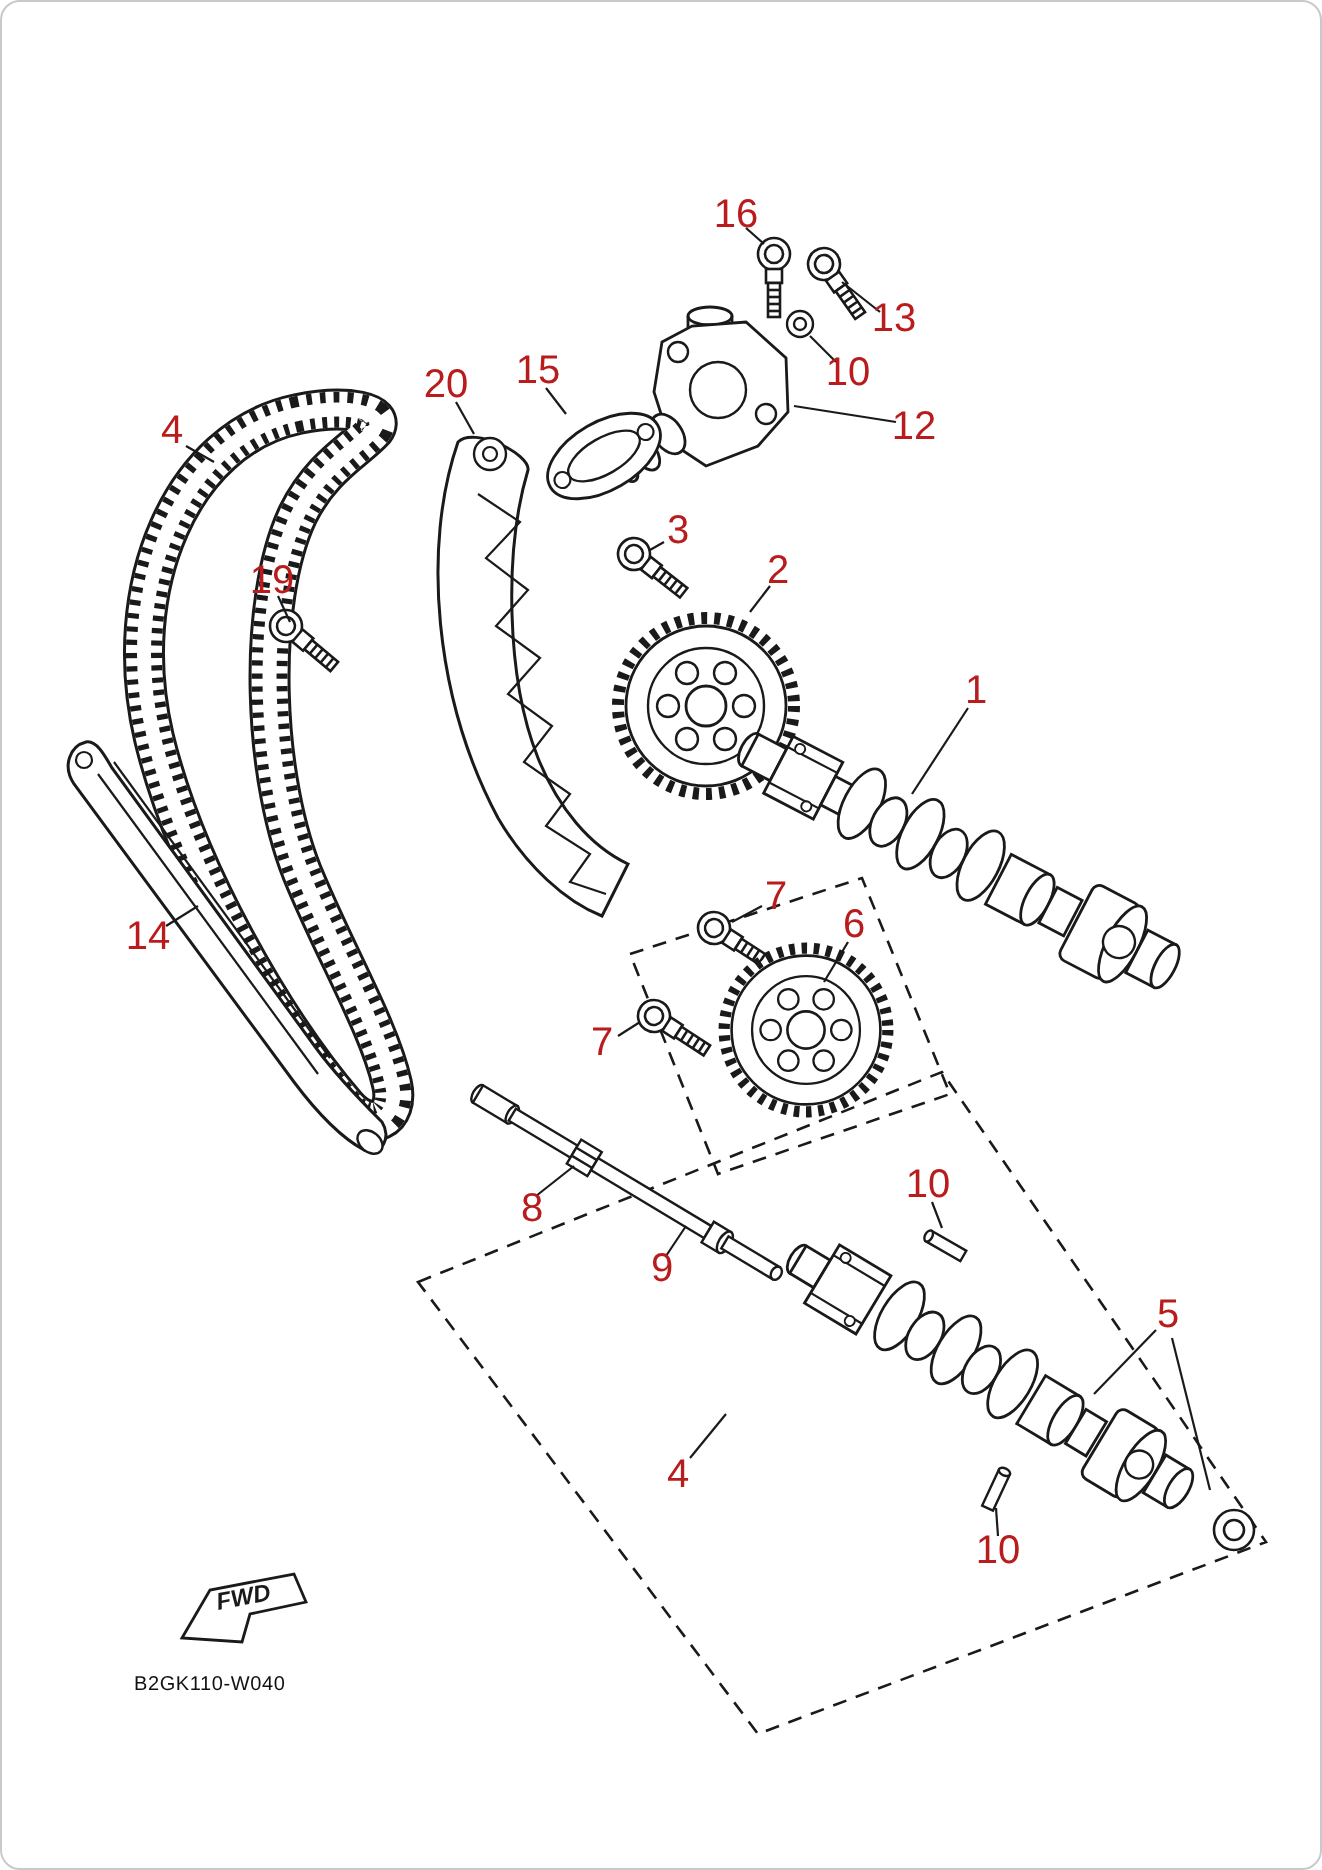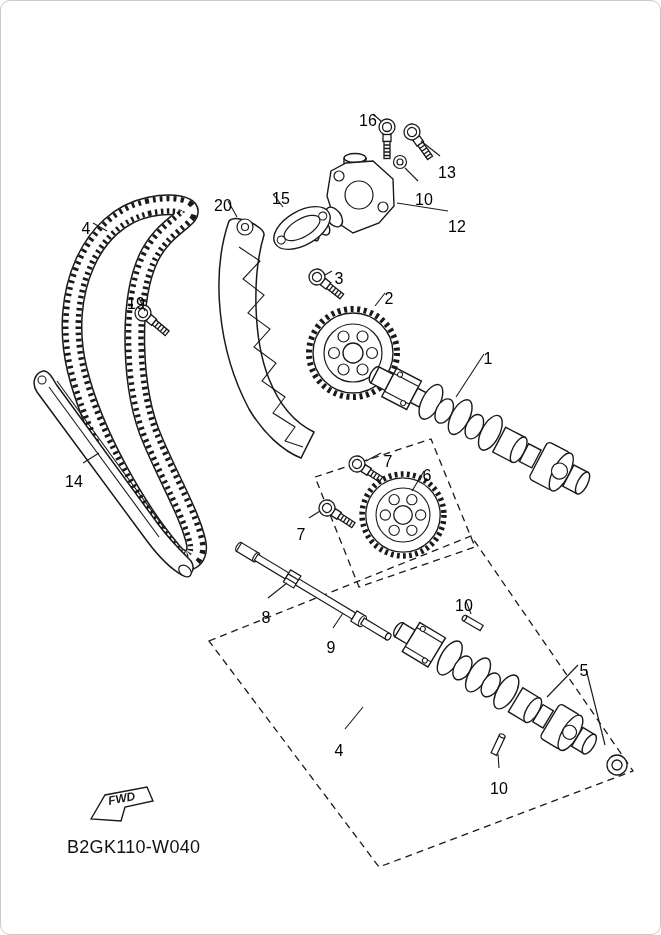--- a/index.html
+++ b/index.html
@@ -10,30 +10,29 @@
     border:1px solid #c9c9c9;
     border-radius:10px;
     box-sizing:border-box;
     overflow:hidden;
     font-family:"Liberation Sans", sans-serif;
   }
   .stage svg{position:absolute;left:0;top:0;}
   .callout{
     position:absolute;
     transform:translate(-50%,-50%);
-    font-size:16px;
-    color:#000000;
+    font-size:20px;
+    color:#b91c1c;
     user-select:none;
     white-space:nowrap;
-    margin-top:13px;
   }
   .code-label{
     position:absolute;
     left:66px;top:836px;
-    font-size:18px;
+    font-size:10px;
     color:#111;
     letter-spacing:.3px;
   }
 </style>
 </head>
 <body>
 
 <div class="stage">
 
 <svg width="661" height="935" viewBox="0 0 661 935">
@@ -255,21 +254,21 @@
   <g>
     <polygon points="90,818 104,794 146,786 152,800 124,806 120,820" fill="#fff" stroke="#1a1a1a" stroke-width="1.4"></polygon>
     <text x="108" y="804" transform="rotate(-11 108 804)" font-family="Liberation Sans, sans-serif" font-size="12" font-style="italic" font-weight="bold" fill="#1a1a1a">FWD</text>
   </g>
 </svg>
 
 <span class="callout" style="left:367px;top:107px">16</span>
 <span class="callout" style="left:446px;top:159px">13</span>
 <span class="callout" style="left:423px;top:186px">10</span>
 <span class="callout" style="left:456px;top:213px">12</span>
-<span class="callout" style="left:280px;top:185px">15</span>
+<span class="callout" style="left:268px;top:185px">15</span>
 <span class="callout" style="left:222px;top:192px">20</span>
 <span class="callout" style="left:85px;top:215px">4</span>
 <span class="callout" style="left:135px;top:290px">19</span>
 <span class="callout" style="left:338px;top:265px">3</span>
 <span class="callout" style="left:388px;top:285px">2</span>
 <span class="callout" style="left:487px;top:345px">1</span>
 <span class="callout" style="left:73px;top:468px">14</span>
 <span class="callout" style="left:387px;top:448px">7</span>
 <span class="callout" style="left:426px;top:462px">6</span>
 <span class="callout" style="left:300px;top:521px">7</span>

